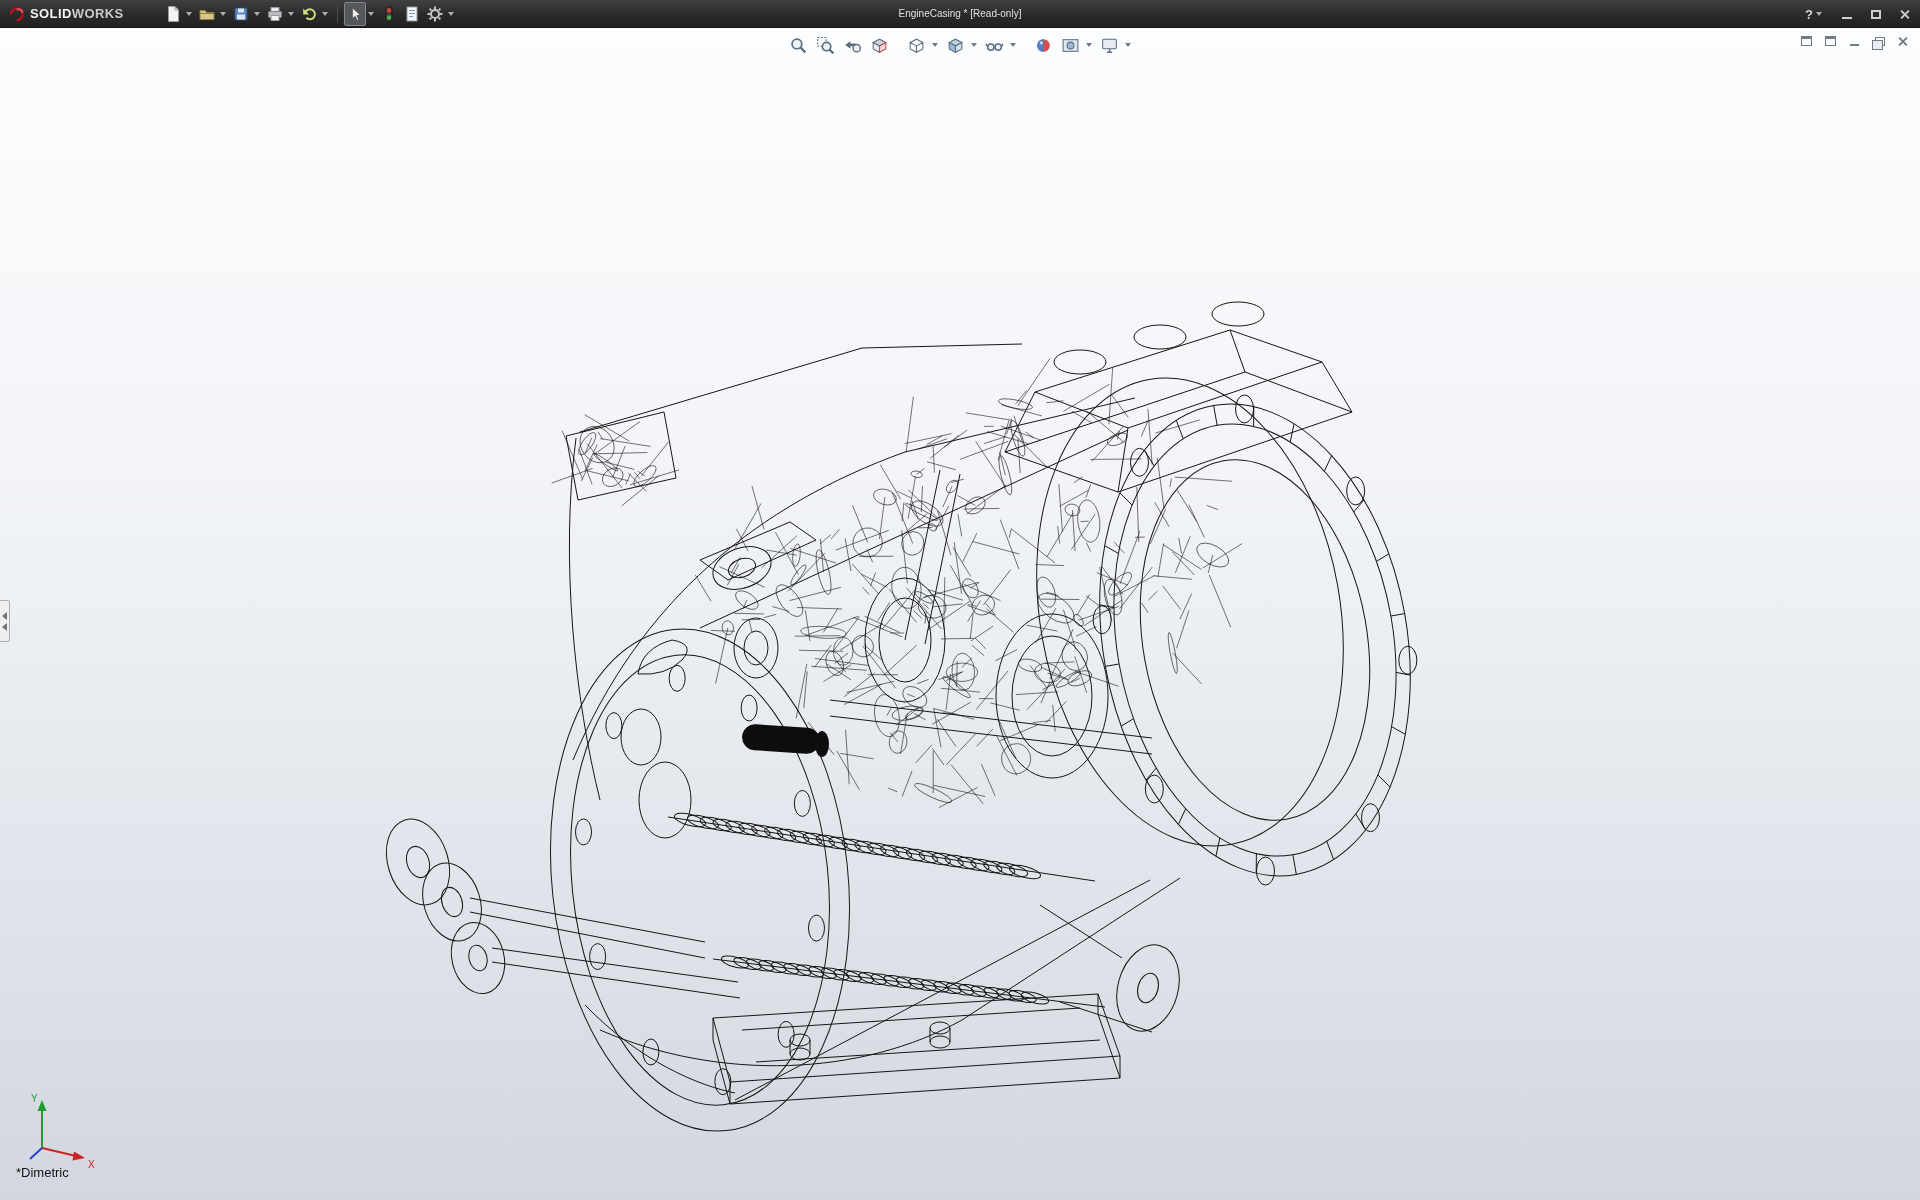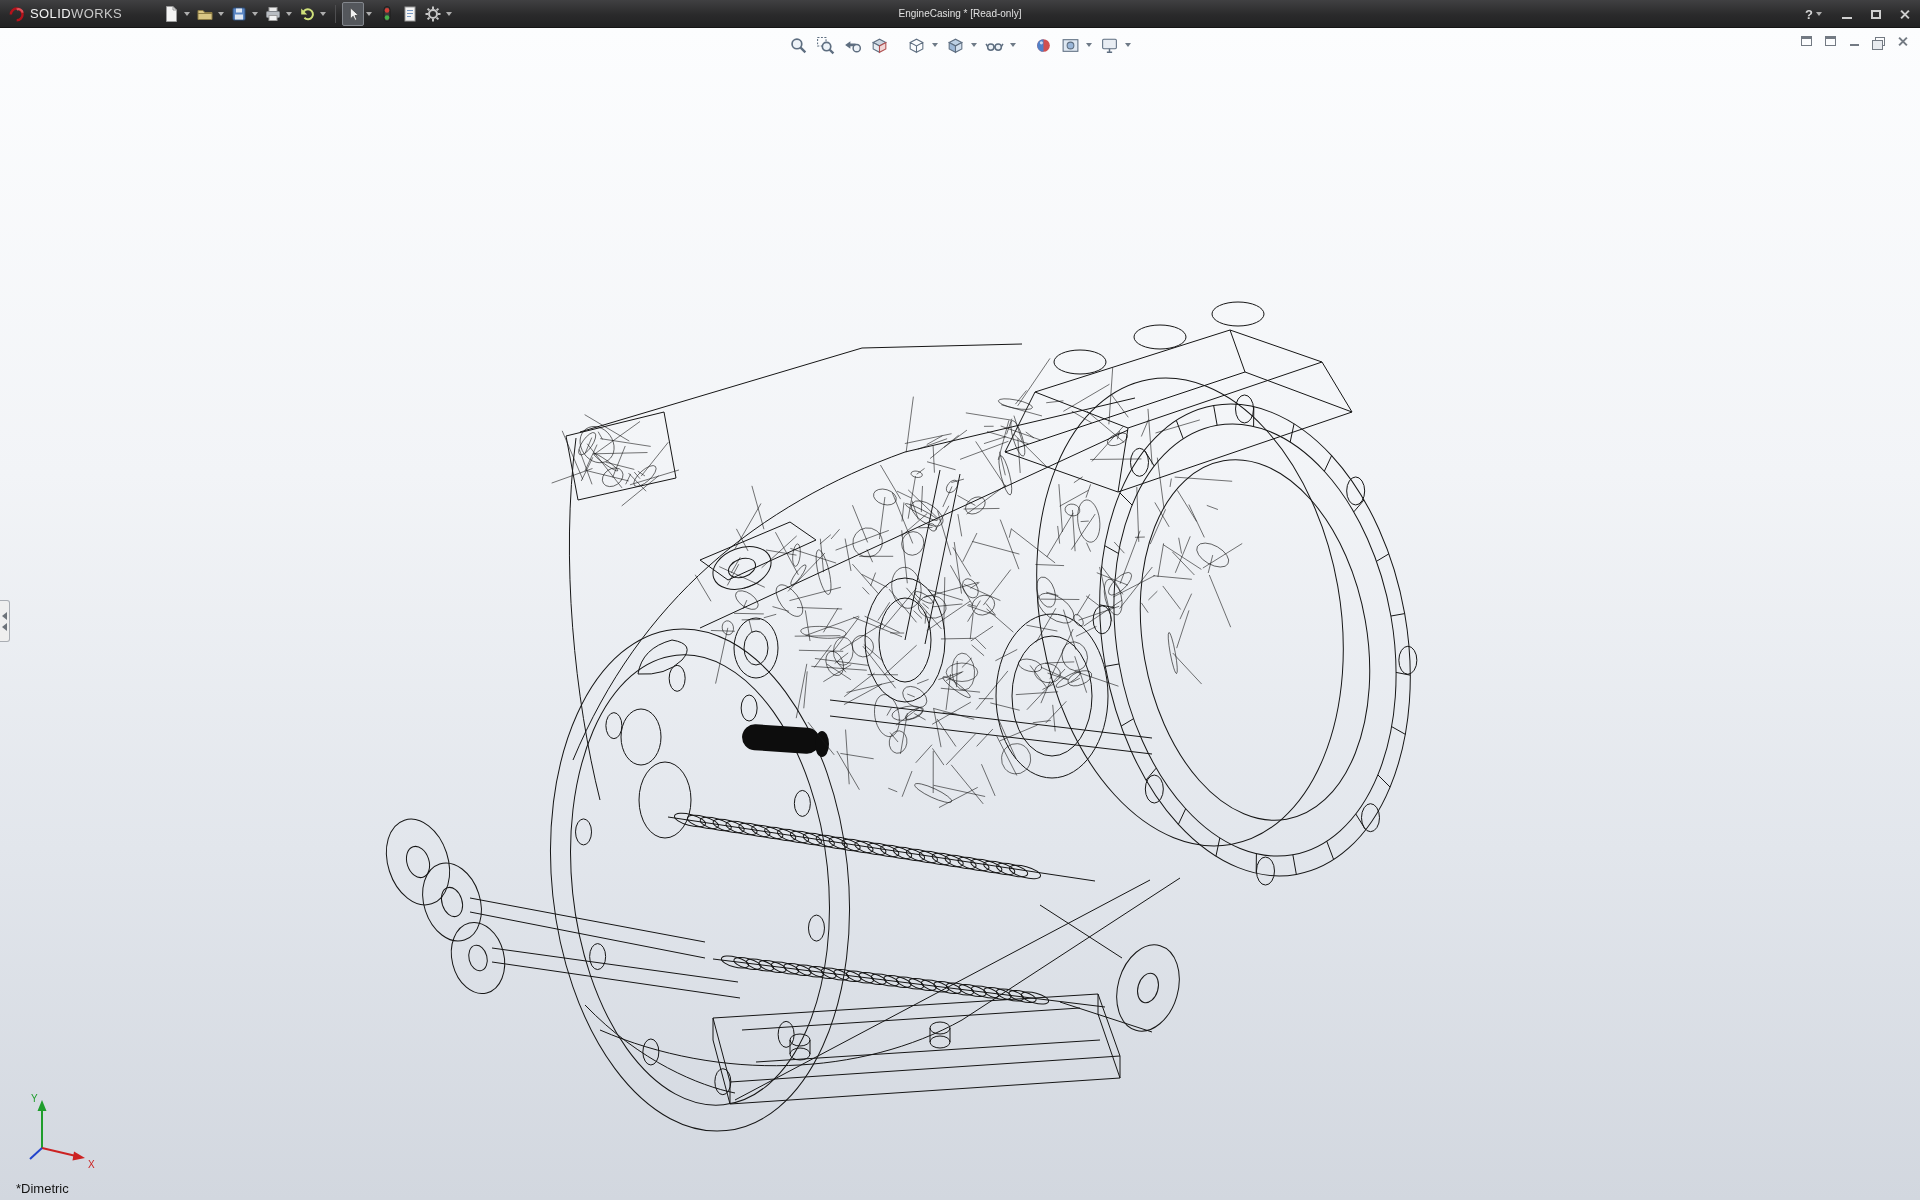--- a/index.html
+++ b/index.html
@@ -5,22 +5,22 @@
   *{margin:0;padding:0;box-sizing:border-box}
   html,body{width:1920px;height:1200px;overflow:hidden;font-family:"Liberation Sans",sans-serif}
   #app{position:relative;width:1920px;height:1200px;background:#000}
 
   
   .titlebar{position:absolute;top:0;left:0;right:0;height:28px;
     background:linear-gradient(#404042,#2a2a2b 55%,#222223);
     display:flex;align-items:center;color:#e6e6e6;z-index:30;border-bottom:1px solid #151515}
   .brand{display:flex;align-items:center;gap:5px;padding:0 12px 0 8px}
   .brand-text{font-size:13px;letter-spacing:.4px}
-  .brand-text .b{font-weight:normal;color:#f2f2f2}
-  .brand-text .l{font-weight:normal;color:#c9c9c9}
+  .brand-text .b{font-weight:bold;color:#f2f2f2}
+  .brand-text .l{font-weight:bold;color:#c9c9c9}
   .tb-group{display:flex;align-items:center;margin-left:26px;gap:1px}
   .tb-btn{height:24px;min-width:22px;display:flex;align-items:center;justify-content:center;border-radius:2px;padding:0 1px;cursor:default}
   .tb-btn.selected{background:#54575c;border:1px solid #83878d}
   .caret{width:0;height:0;border-left:3.5px solid transparent;border-right:3.5px solid transparent;border-top:4px solid #aeaeae;margin:0 3px 0 1px}
   .sep{width:1px;height:18px;background:#4e4e50;margin:0 5px}
   .title-text{position:absolute;left:50%;transform:translateX(-50%);font-size:10px;color:#e0e0e0;white-space:nowrap}
   .win-controls{position:absolute;right:8px;top:0;height:28px;display:flex;align-items:center;gap:14px}
   .help-chip{display:flex;align-items:center;gap:2px;color:#d6d6d6;font-size:13px;font-weight:bold}
   .ico-min{width:10px;height:2px;background:#cfcfcf;display:inline-block;margin-top:8px}
   .ico-max{width:10px;height:9px;border:2px solid #cfcfcf;display:inline-block}
@@ -52,21 +52,21 @@
   .dc-close::before{transform:rotate(45deg)}
   .dc-close::after{transform:rotate(-45deg)}
 
   
   .fm-tab{position:absolute;left:0;top:572px;width:10px;height:42px;background:#efefef;
     border:1px solid #a9adb3;border-left:none;border-radius:0 3px 3px 0;
     display:flex;flex-direction:column;align-items:center;justify-content:center;gap:3px;z-index:10}
   .chev-left{width:0;height:0;border-top:4px solid transparent;border-bottom:4px solid transparent;border-right:5px solid #6d737a}
 
   
-  .view-label{position:absolute;left:16px;bottom:4px;font-size:13px;color:#141414;z-index:10}
+  .view-label{position:absolute;left:16px;bottom:20px;font-size:13px;color:#141414;z-index:10}
 </style>
 </head>
 <body>
 
 <div id="app">
 
   <div class="titlebar">
     <div class="brand">
       <svg width="17" height="17" viewBox="0 0 18 18">
         <path d="M3 10a6.2 6.2 0 1 1 6.2 6.2" stroke="#b5121b" stroke-width="2.6" fill="none"></path>

